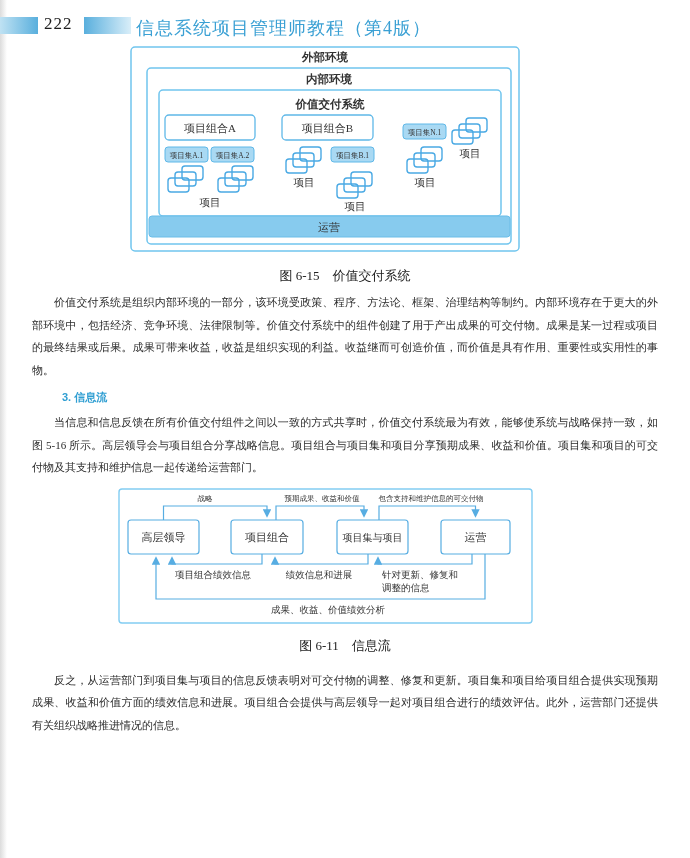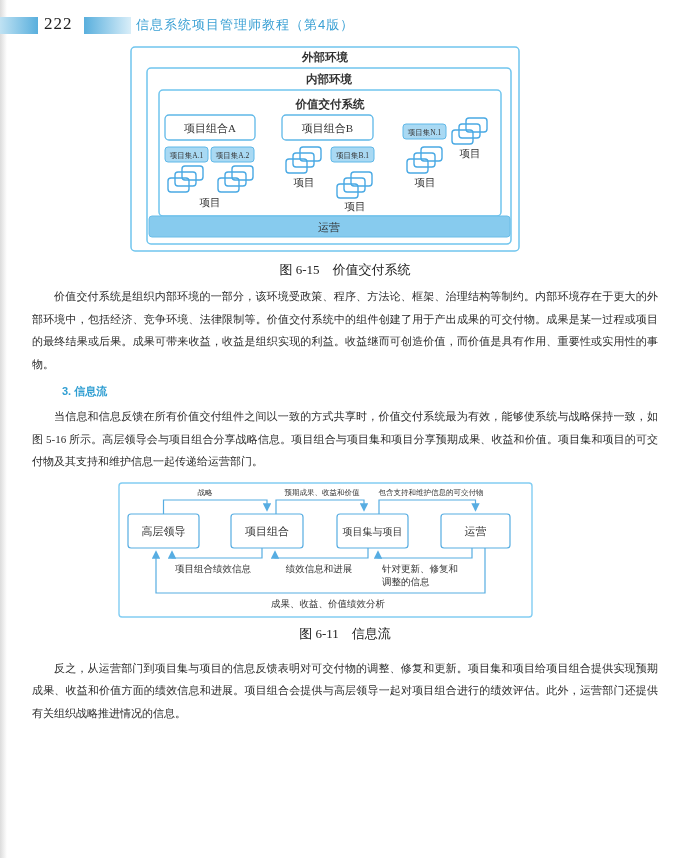--- a/index.html
+++ b/index.html
@@ -9,27 +9,27 @@
   }
   .edge-shade{position:absolute;left:0;top:0;width:7px;height:858px;
     background:linear-gradient(90deg,#dcdcdc,#ffffff);}
   
   .hdr{position:absolute;top:14px;left:0;width:546px;height:24px;}
   .hdr-block-left{position:absolute;left:0;top:3px;width:38px;height:17px;
     background:linear-gradient(90deg,#bfe2f3,#59afdd);}
   .hdr-page-num{position:absolute;left:44px;top:0;font-size:17px;letter-spacing:1px;color:#1d1d1d;}
   .hdr-block-right{position:absolute;left:84px;top:3px;width:47px;height:17px;
     background:linear-gradient(90deg,#59afdd,#d9eef9);}
-  .hdr-title{position:absolute;left:136px;top:2px;font-size:13px;color:#3aa0d4;
-    font-family:Liberation Sans, sans-serif;letter-spacing:1px;}
+  .hdr-title{position:absolute;left:136px;top:2px;font-size:18px;color:#3aa0d4;
+    font-family:Liberation Serif, serif;letter-spacing:1px;}
   
   .fig{display:block;}
   #fig615{margin:46px 0 0 130px;}
   #fig616{margin:9px 0 0 118px;}
-  .caption{width:690px;text-align:center;font-size:13px;color:#222;margin-top:7px;}
+  .caption{width:690px;text-align:center;font-size:13px;color:#222;margin-top:13px;}
   .caption .cap-title{margin-left:1em;}
   
   p.body{width:626px;margin:6px 32px 0 32px;font-size:11px;line-height:22.5px;
     text-align:justify;text-indent:2em;color:#2b2b2b;}
   h3.sec{margin:9px 0 0 62px;font-size:11px;color:#2f9ed2;
     font-family:"Liberation Sans","DejaVu Sans",sans-serif;font-weight:bold;}
   
   svg text{fill:#333;font-family:"Liberation Serif","DejaVu Serif",serif;}
   .env-box{fill:none;stroke:#70c5ee;stroke-width:1.5;}
   .wbox{fill:#ffffff;stroke:#5fb8e8;stroke-width:1.3;}

